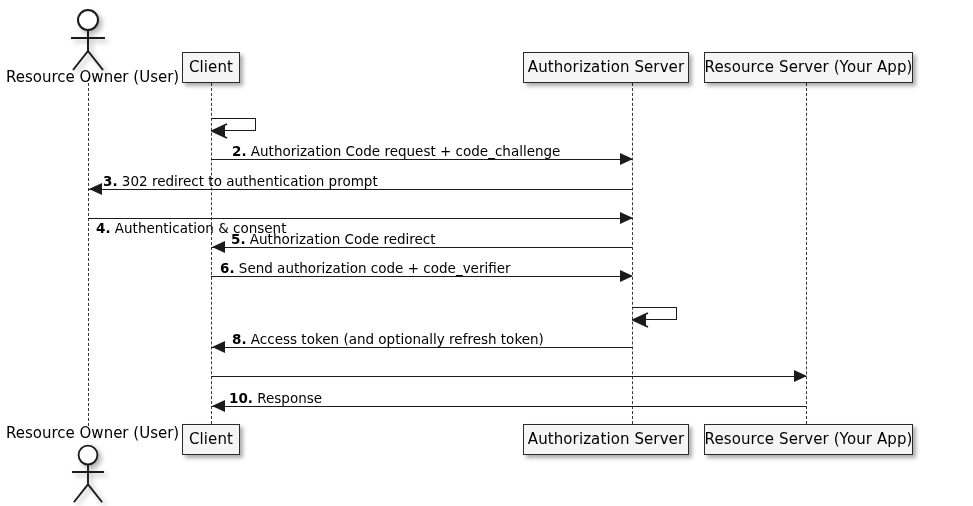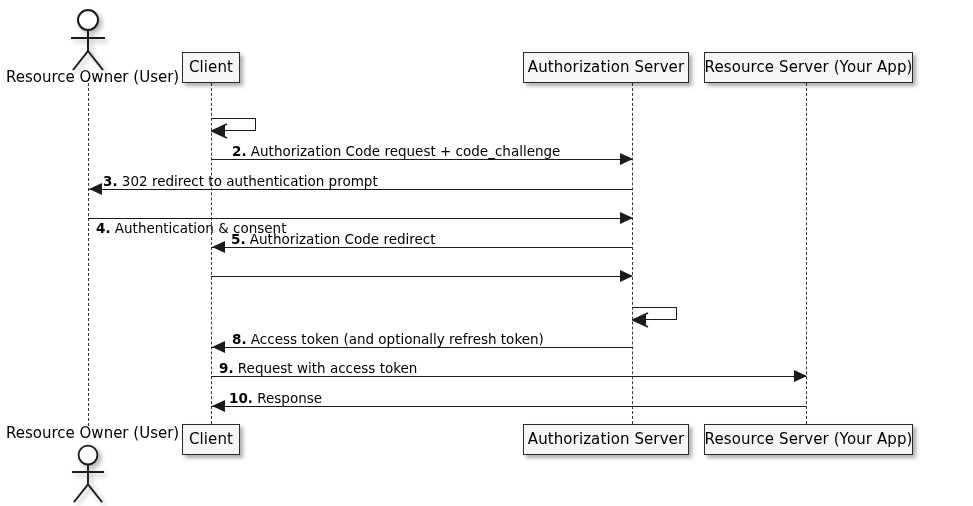--- a/index.html
+++ b/index.html
@@ -165,20 +165,24 @@
     <b>5.</b>
     <span>Authorization Code redirect</span>
   </div>
   <div class="msg-line" style="left:211px; top:247px; width:421px;"></div>
   <div class="arrowhead" style="left:211px; top:247px;">
     <svg width="20" height="16" viewBox="0 0 20 16" style="position:absolute; left:0; top:-8px;">
       <polygon points="14,2 1,8 14,14" fill="#1b1b1b"></polygon>
     </svg>
   </div>
 
+  <div class="msg-text" style="left:220px; top:262px;">
+    <b>6.</b>
+    <span>Send authorization code + code_verifier</span>
+  </div>
   <div class="msg-line" style="left:211px; top:276px; width:421px;"></div>
   <div class="arrowhead" style="left:632px; top:276px;">
     <svg width="20" height="16" viewBox="0 0 20 16" style="position:absolute; left:-18px; top:-8px;">
       <polygon points="6,2 19,8 6,14" fill="#1b1b1b"></polygon>
     </svg>
   </div>
 
   <div class="selfloop" style="left:632px; top:307px; width:45px; height:13px;"></div>
   <div class="arrowhead" style="left:632px; top:320px;">
     <svg width="22" height="16" viewBox="0 0 22 16" style="position:absolute; left:0; top:-8px;">
@@ -191,24 +195,20 @@
     <b>8.</b>
     <span>Access token (and optionally refresh token)</span>
   </div>
   <div class="msg-line" style="left:211px; top:347px; width:421px;"></div>
   <div class="arrowhead" style="left:211px; top:347px;">
     <svg width="20" height="16" viewBox="0 0 20 16" style="position:absolute; left:0; top:-8px;">
       <polygon points="14,2 1,8 14,14" fill="#1b1b1b"></polygon>
     </svg>
   </div>
 
-  <div class="msg-text" style="left:219px; top:362px;">
-    <b>9.</b>
-    <span>Request with access token</span>
-  </div>
   <div class="msg-line" style="left:211px; top:376px; width:595px;"></div>
   <div class="arrowhead" style="left:806px; top:376px;">
     <svg width="20" height="16" viewBox="0 0 20 16" style="position:absolute; left:-18px; top:-8px;">
       <polygon points="6,2 19,8 6,14" fill="#1b1b1b"></polygon>
     </svg>
   </div>
 
   <div class="msg-text" style="left:229px; top:392px;">
     <b>10.</b>
     <span>Response</span>

